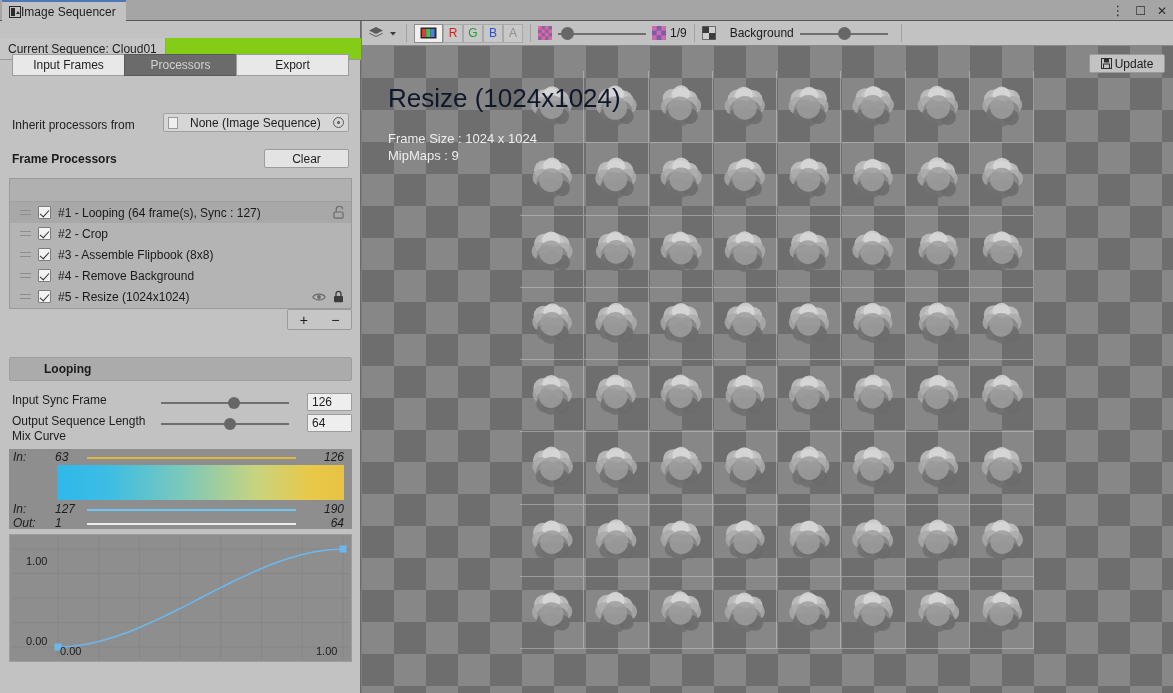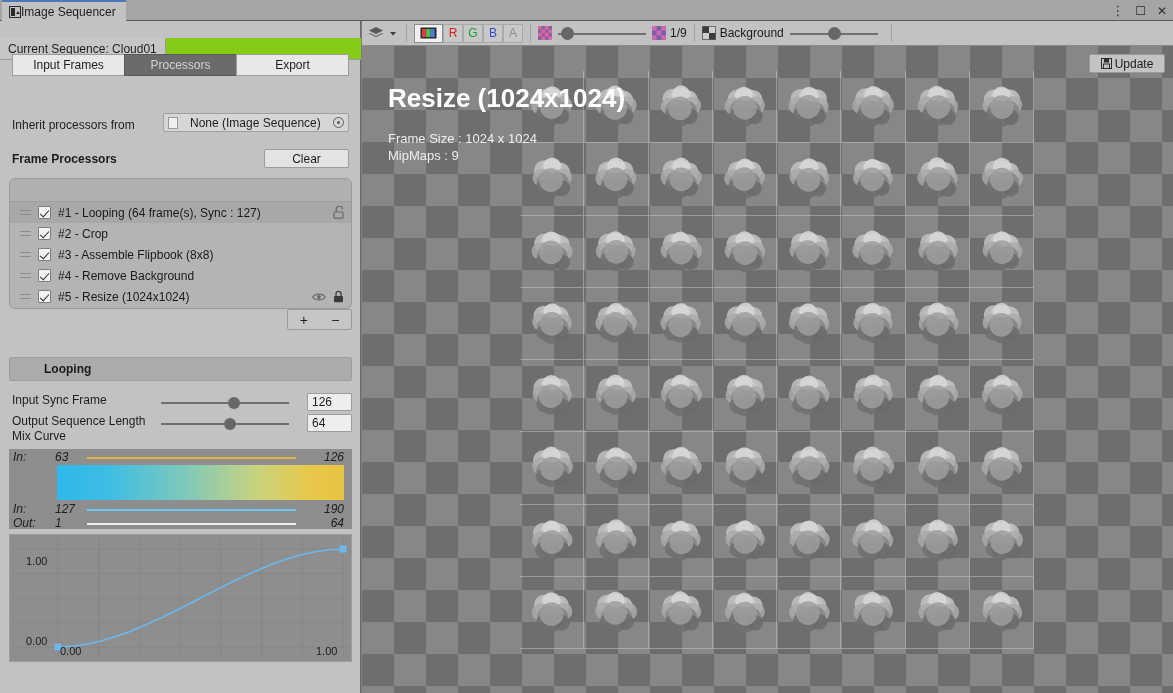--- a/index.html
+++ b/index.html
@@ -92,21 +92,21 @@
   .btn {
     background: #e3e3e3; border: 1px solid #9c9c9c; border-radius: 2px;
     font-size: 12px; color: #1d1d1d; display: flex; align-items: center;
     justify-content: center; cursor: pointer;
   }
   .clear-btn { position: absolute; right: 0; top: 0; width: 85px; height: 19px; }
 
   
   .plist {
     position: absolute; left: 9px; top: 157px; width: 343px; height: 131px;
-    background: #b4b4b4; border: 1px solid #9a9a9a; border-radius: 6px;
+    background: #b4b4b4; border: 1px solid #9a9a9a; border-radius: 0;
     overflow: hidden;
   }
   .plist-head { height: 23px; background: #b0b0b0; border-bottom: 1px solid #a0a0a0; }
   .prow {
     height: 21px; display: flex; align-items: center; padding: 0 7px 0 10px;
     gap: 7px; font-size: 12px; color: #1a1a1a; cursor: pointer;
   }
   .prow.sel { background: #a8a8a8; }
   .grip {
     width: 11px; height: 8px; position: relative; flex: none; cursor: grab;
@@ -240,22 +240,22 @@
   .checker {
     position: absolute; left: 0; top: 0; width: 811px; height: 647px;
     background-image:
       linear-gradient(45deg, #6e6e6e 25%, transparent 25%, transparent 75%, #6e6e6e 75%),
       linear-gradient(45deg, #6e6e6e 25%, transparent 25%, transparent 75%, #6e6e6e 75%);
     background-size: 64px 64px;
     background-position: 0 0, 32px 32px;
     background-color: #878787;
   }
   .ovl-title {
-    position: absolute; left: 26px; top: 37px; font-size: 26px; color: #ffffff;
-    font-weight: bold; z-index: 4;
+    position: absolute; left: 26px; top: 37px; font-size: 26px; color: #0f172a;
+    font-weight: normal; z-index: 4;
   }
   .ovl-sub {
     position: absolute; left: 26px; top: 84px; font-size: 13px; color: #eeeeee;
     line-height: 17px; z-index: 4; white-space: pre-line;
   }
   .flip {
     position: absolute; left: 158px; top: 25px;
     width: 514px; height: 578px; z-index: 3;
     display: grid; grid-template-columns: repeat(8, 1fr); grid-template-rows: repeat(8, 1fr);
   }
@@ -492,21 +492,21 @@
       <span class="mipnum">1/9</span>
 
       <div class="tb-sep"></div>
 
       <div class="tb-item">
         <svg width="14" height="14" viewBox="0 0 14 14">
           <rect x="0.5" y="0.5" width="13" height="13" fill="#cfcfcf" stroke="#6e6e6e"></rect>
           <rect x="0.5" y="0.5" width="6.5" height="6.5" fill="#3c3c3c"></rect>
           <rect x="7" y="7" width="6.5" height="6.5" fill="#3c3c3c"></rect>
         </svg>
-        <span style="margin-left:4px;text-align:right;">Background</span>
+        <span style="margin-left:14px;text-align:right;">Background</span>
       </div>
       <div class="minislider">
         <span class="track"></span>
         <span class="knob" id="bk" style="left: 38px;"></span>
       </div>
       <div class="tb-sep"></div>
     </div>
 
     <div class="update-btn">
       <svg width="11" height="11" viewBox="0 0 11 11">

